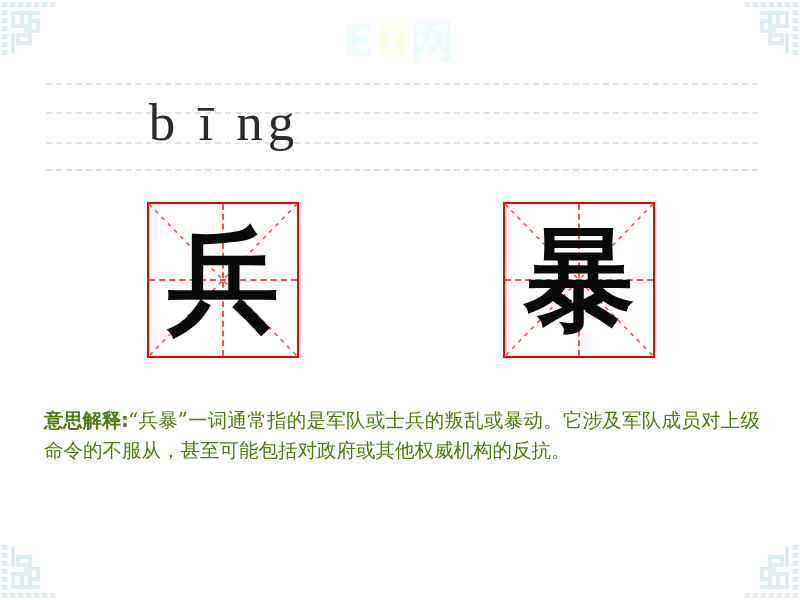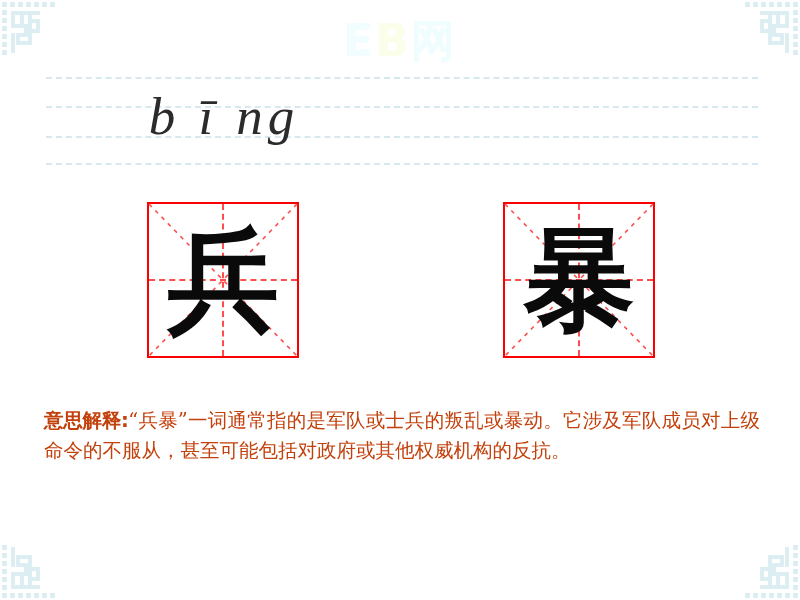--- a/index.html
+++ b/index.html
@@ -50,24 +50,23 @@
     pointer-events: none;
   }
   .watermark .wm-char { display: inline-block; }
   .watermark .wm-char.wm-b { color: #fbffe9; }
   .watermark .wm-char.wm-c { color: #effdff; }
 
   
   .pinyin-staff {
     position: absolute;
     left: 46px;
-    top: 70px;
+    top: 76px;
     width: 712px;
     height: 100px;
-    font-style: italic;
   }
   .staff-line {
     position: absolute;
     left: 0;
     width: 712px;
     height: 0;
     border-top: 2px dashed #d7e8ee;
   }
   .staff-line.l1 { top: 7px; }
   .staff-line.l2 { top: 36px; }
@@ -166,21 +165,21 @@
 
   
   .meaning {
     position: absolute;
     left: 44px;
     top: 406px;
     width: 716px;
     font-family: "DejaVu Serif", serif;
     font-size: 19.5px;
     line-height: 30px;
-    color: #c2410c;
+    color: #4d7c0f;
     text-align: justify;
   }
   .meaning .label {
     font-weight: bold;
     font-family: "DejaVu Sans", sans-serif;
     letter-spacing: -0.5px;
   }
   .meaning .body { font-family: "DejaVu Serif", serif; }
 </style>
 </head>

